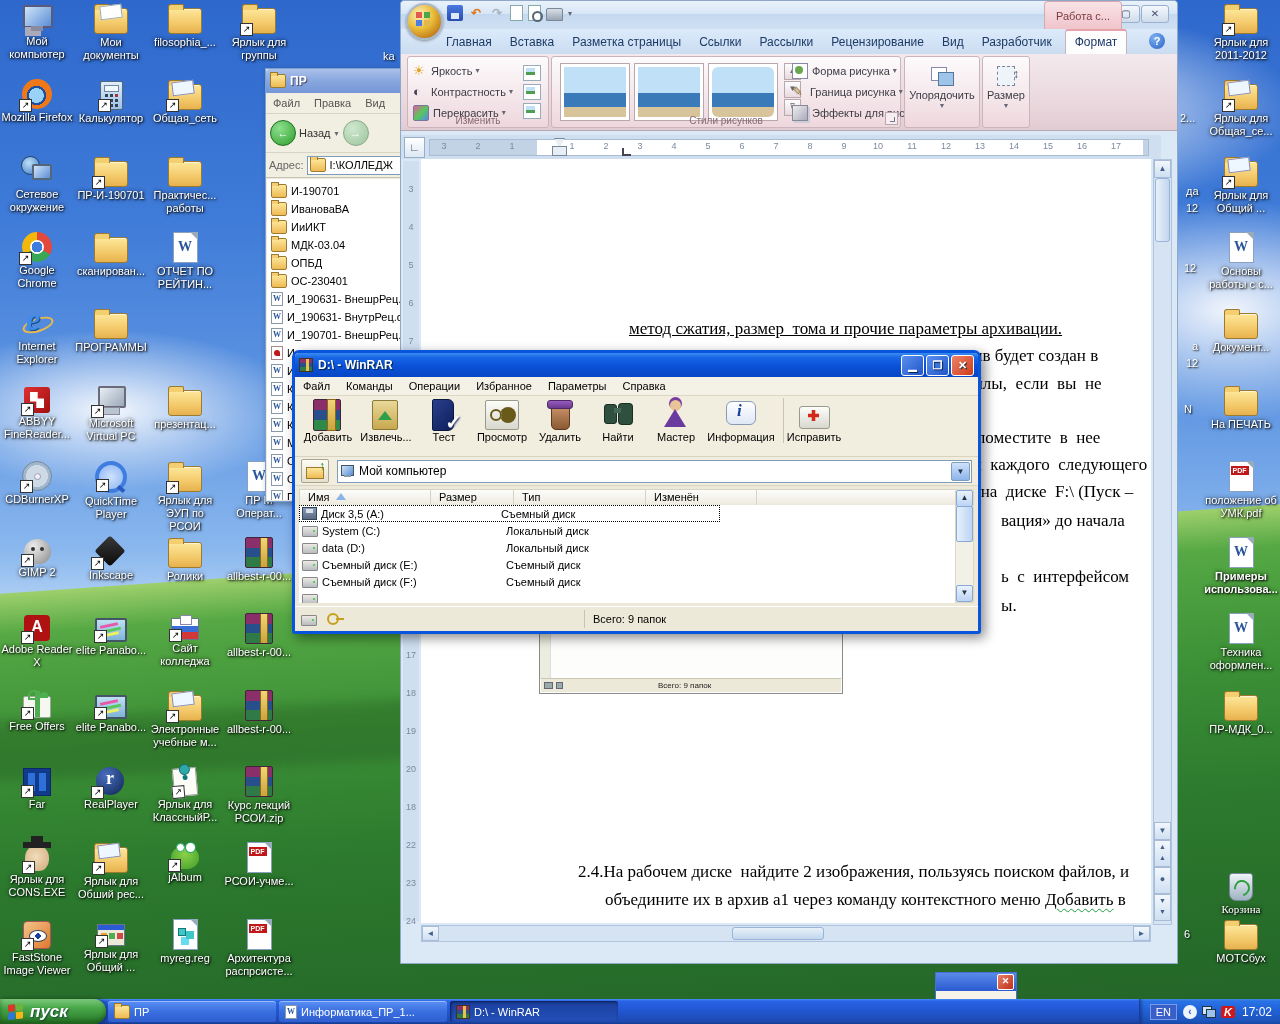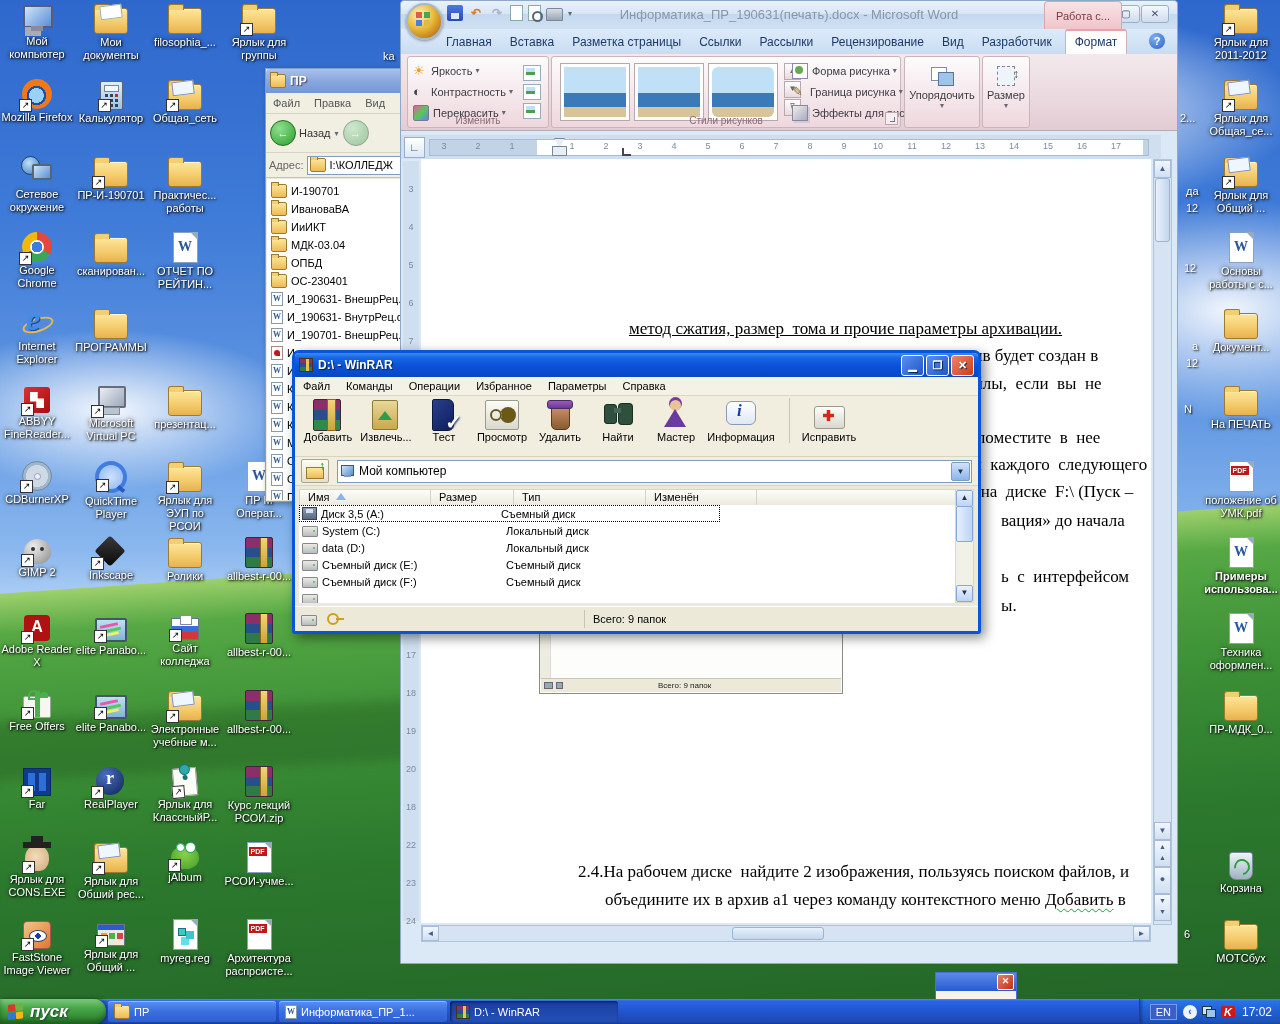--- a/index.html
+++ b/index.html
@@ -211,21 +211,21 @@
   .wr-title{height:24px;background:linear-gradient(180deg,#3a8bf0 0%,#1766e6 20%,#0a51d8 55%,#0846c4 100%);border-radius:4px 4px 0 0;display:flex;align-items:center;padding:0 4px;color:#fff;font-weight:bold;font-size:12px;text-shadow:1px 1px 1px #024}
   .wr-title .mi{margin-right:5px}
   .wr-btns{margin-left:auto;display:flex;gap:2px}
   .xpb{width:21px;height:19px;border:1px solid #fff;border-radius:3px;background:linear-gradient(135deg,#5a8ff0,#2256c8);color:#fff;font-size:11px;font-weight:bold;text-align:center;line-height:18px}
   .xpb.close{background:linear-gradient(135deg,#f0846a,#cc3c18)}
   .wr-menu{height:18px;background:#f4f1e6;display:flex;align-items:center;font-size:11px;color:#000;border-bottom:1px solid #ddd8c4}
   .wr-menu div{padding:0 8px}
   .wr-tools{height:58px;background:#f1eee0;border-bottom:1px solid #d8d4c0;display:flex;align-items:flex-start;padding:2px 0 0 4px}
   .wrtool{width:58px;text-align:center;font-size:11px;color:#000}
   .wrtool.wide{width:72px}
-  .wrtool.sep-before{border-left:1px solid #c8c4b0;margin-left:12px;padding-left:10px}
+  .wrtool.sep-before{border-left:1px solid #c8c4b0;margin-left:6px;padding-left:1px}
   .wrtl{margin-top:1px}
   .ti{position:relative;width:40px;height:32px;margin:0 auto}
   .ti-add::before{content:"";position:absolute;left:5px;top:1px;width:26px;height:30px;background:linear-gradient(180deg,#8a2f6a 0 10px,#274f8c 10px 20px,#2f8a4a 20px 30px);border:1px solid #43253a;border-radius:2px}
   .ti-add::after{content:"";position:absolute;left:19px;top:1px;width:7px;height:30px;background:linear-gradient(180deg,#f4d574,#caa43c);border:1px solid #8a6a1a}
   .ti-extract::before{content:"";position:absolute;left:6px;top:2px;width:24px;height:28px;background:linear-gradient(180deg,#e8d898,#c9a84f);border:1px solid #8a7a3a;border-radius:2px}
   .ti-extract::after{content:"";position:absolute;left:12px;top:6px;border:7px solid transparent;border-bottom:9px solid #2f9e4a}
   .ti-test::before{content:"";position:absolute;left:8px;top:1px;width:20px;height:30px;background:linear-gradient(135deg,#2a3f8e,#0e1f5a);border:1px solid #0a1840;border-radius:2px 6px 6px 2px}
   .ti-test::after{content:"✓";position:absolute;right:2px;bottom:-4px;color:#fff;font-size:20px;font-weight:bold;text-shadow:1px 1px 2px #236}
   .ti-view::before{content:"";position:absolute;left:3px;top:2px;width:32px;height:28px;background:linear-gradient(180deg,#fdfdf8,#d8d8cf);border:1px solid #9a9a8a;border-radius:2px}
   .ti-view::after{content:"";position:absolute;left:8px;top:11px;width:8px;height:8px;border:2px solid #6a5a1a;border-radius:50%;box-shadow:12px 0 0 -0px #fff0,12px 0 0 2px #6a5a1a}
@@ -580,21 +580,21 @@
         <div class="dlabel">Примеры использова...</div>
       </div>
       <div class="dicon" style="left: 1203px; top: 613px; width: 76px;">
         <div class="ic ic-worddoc"></div>
         <div class="dlabel">Техника оформлен...</div>
       </div>
       <div class="dicon" style="left: 1203px; top: 690px; width: 76px;">
         <div class="ic ic-folder"></div>
         <div class="dlabel">ПР-МДК_0...</div>
       </div>
-      <div class="dicon" style="left: 1203px; top: 850px; width: 76px;">
+      <div class="dicon" style="left: 1203px; top: 871px; width: 76px; font-family: Liberation Serif, serif;">
         <div class="ic ic-recycle"></div>
         <div class="dlabel">Корзина</div>
       </div>
       <div class="dicon" style="left: 1203px; top: 919px; width: 76px;">
         <div class="ic ic-folder"></div>
         <div class="dlabel">МОТСбух</div>
       </div>
       <div class="dfrag" style="left: 383px; top: 50px;">ka</div>
       <div class="dfrag" style="left: 1180px; top: 112px;">2...</div>
       <div class="dfrag" style="left: 1186px; top: 185px;">да</div>
@@ -711,21 +711,20 @@
   <div class="w-orb"></div>
   <div class="w-qat">
     <div class="qi qi-save"></div>
     <div class="qi qi-undo">↶</div>
     <div class="qi qi-redo">↷</div>
     <div class="qi qi-page"></div>
     <div class="qi qi-prev"></div>
     <div class="qi qi-print"></div>
     <div class="dda">▾</div>
   </div>
-  <div class="w-title">Информатика_ПР_190631(печать).docx - Microsoft Word</div>
   <div class="w-btns">
     <div class="wb">—</div>
     <div class="wb">▢</div>
     <div class="wb">✕</div>
   </div>
   <div class="w-ctx">Работа с...</div>
   <div class="w-tabs" id="w-tabs">
       <div class="wtab">Главная</div>
       <div class="wtab">Вставка</div>
       <div class="wtab">Разметка страницы</div>

